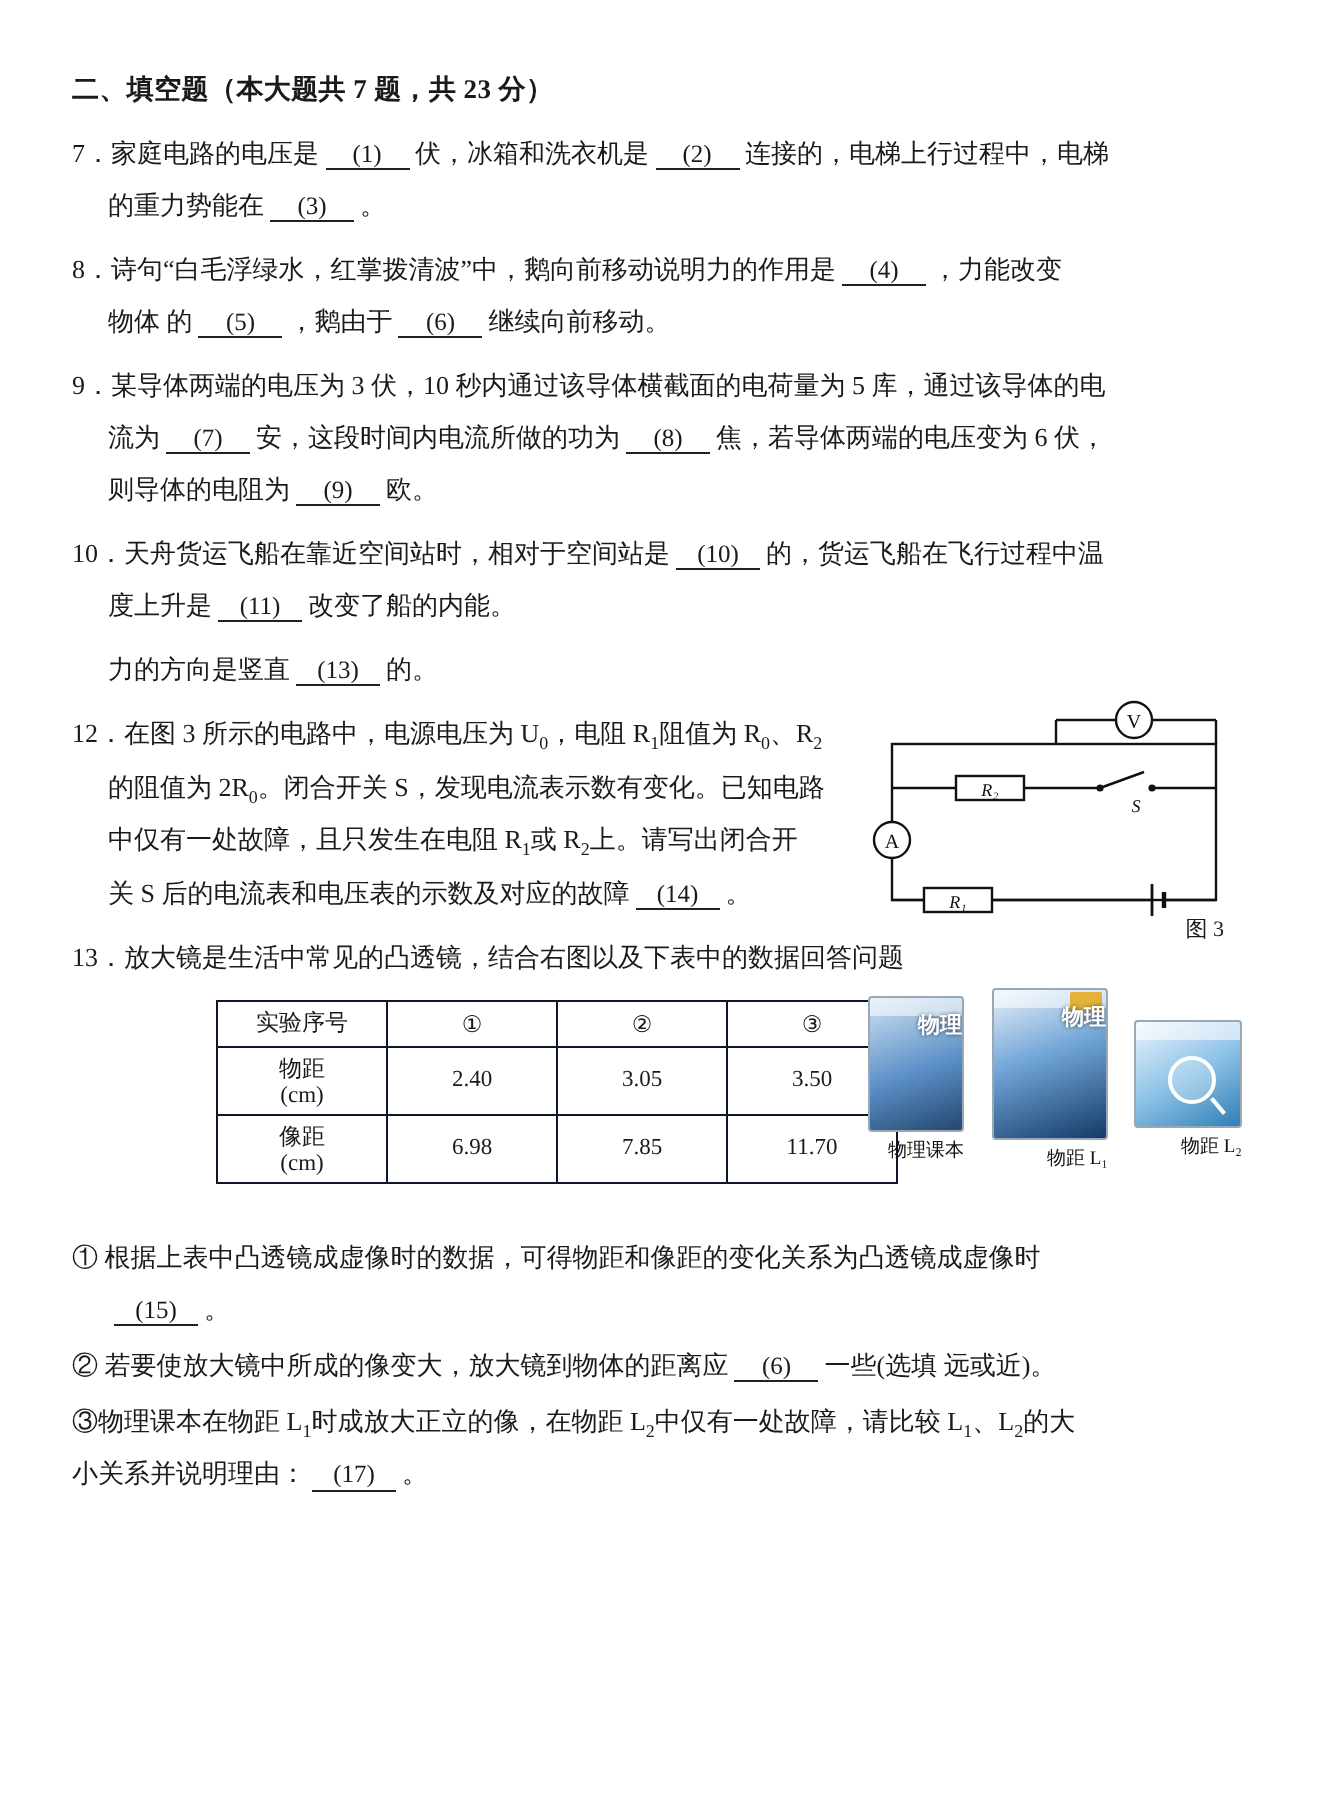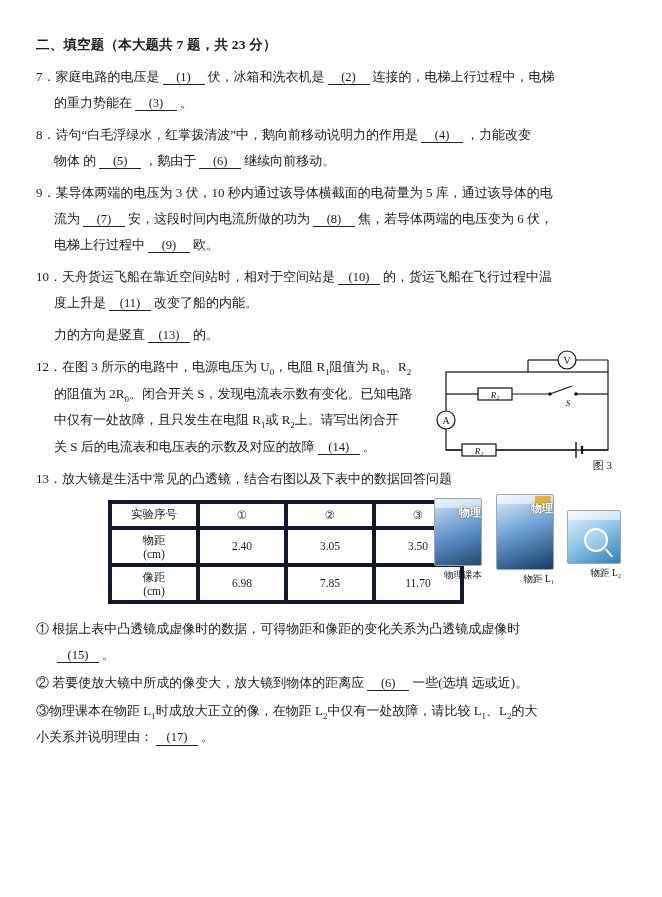--- a/index.html
+++ b/index.html
@@ -81,21 +81,21 @@
     height: 118px;
   }
   table.exp {
     border-collapse: collapse;
     position: absolute;
     left: 72px;
     top: 2px;
     font-size: 11.5px;
   }
   table.exp td {
-    border: 4px solid #0f172a;
+    border: 1px solid #0f172a;
     text-align: center;
     padding: 3px 4px;
     height: 16px;
   }
   table.exp td.label {
     width: 76px;
   }
   table.exp td.val {
     width: 76px;
   }
@@ -204,21 +204,21 @@
   <div class="q">
     <div class="body">
       <span>8．</span><span>诗句“白毛浮绿水，红掌拨清波”中，鹅向前移动说明力的作用是</span><span class="blank">(4)</span><span>，力能改变</span>
     </div>
     <div class="body"><span class="indent"></span><span>物体 的</span><span class="blank">(5)</span><span>，鹅由于</span><span class="blank">(6)</span><span>继续向前移动。</span></div>
   </div>
 
   <div class="q">
     <div class="body"><span>9．</span><span>某导体两端的电压为 3 伏，10 秒内通过该导体横截面的电荷量为 5 库，通过该导体的电</span></div>
     <div class="body"><span class="indent"></span><span>流为</span><span class="blank">(7)</span><span>安，这段时间内电流所做的功为</span><span class="blank">(8)</span><span>焦，若导体两端的电压变为 6 伏，</span></div>
-    <div class="body"><span class="indent"></span><span>电梯上行过程中</span><span class="blank">(9)</span><span>欧。</span></div>
+    <div class="body"><span class="indent"></span><span>则导体的电阻为</span><span class="blank">(9)</span><span>欧。</span></div>
   </div>
 
   <div class="q">
     <div class="body"><span>10．</span><span>天舟货运飞船在靠近空间站时，相对于空间站是</span><span class="blank">(10)</span><span>的，货运飞船在飞行过程中温</span></div>
     <div class="body"><span class="indent"></span><span>度上升是</span><span class="blank">(11)</span><span>改变了船的内能。</span></div>
   </div>
 
   <div class="q">
     <div class="body"><span class="indent"></span><span>力的方向是竖直</span><span class="blank">(13)</span><span>的。</span></div>
   </div>

